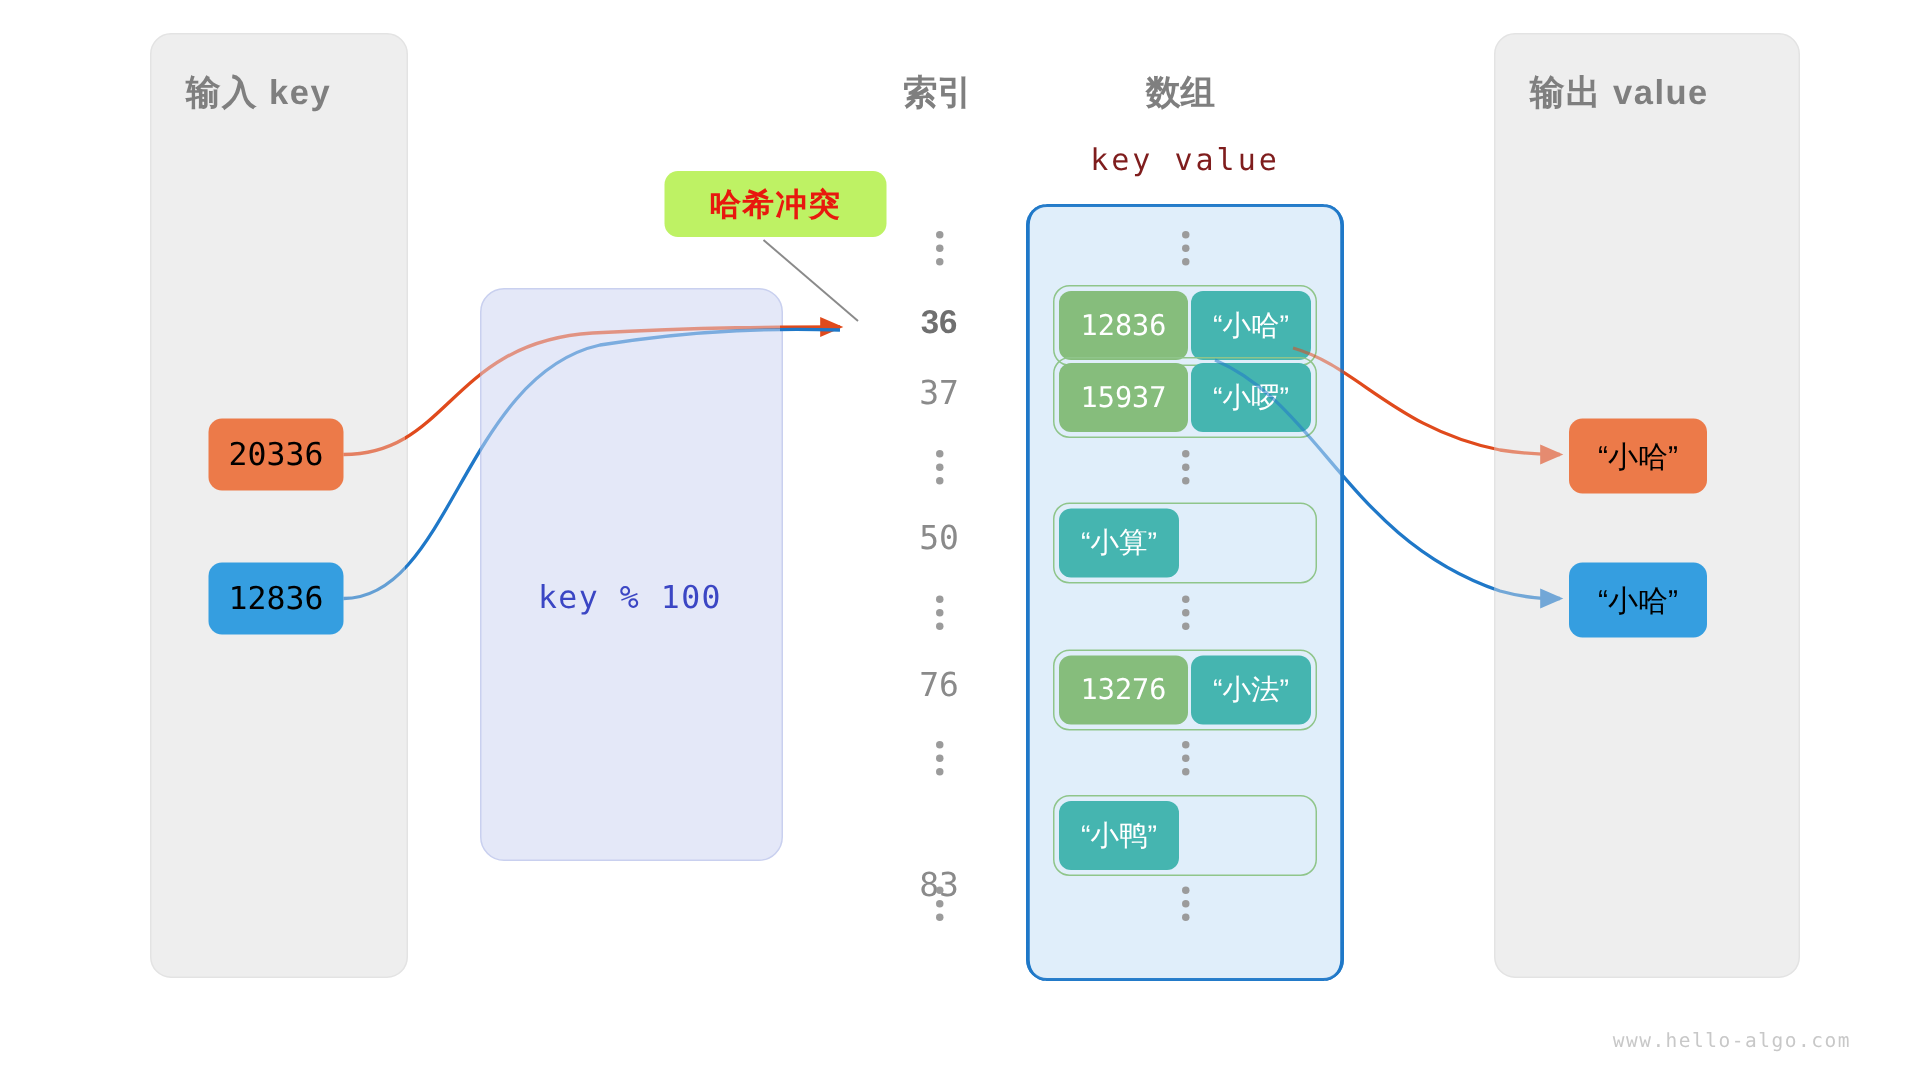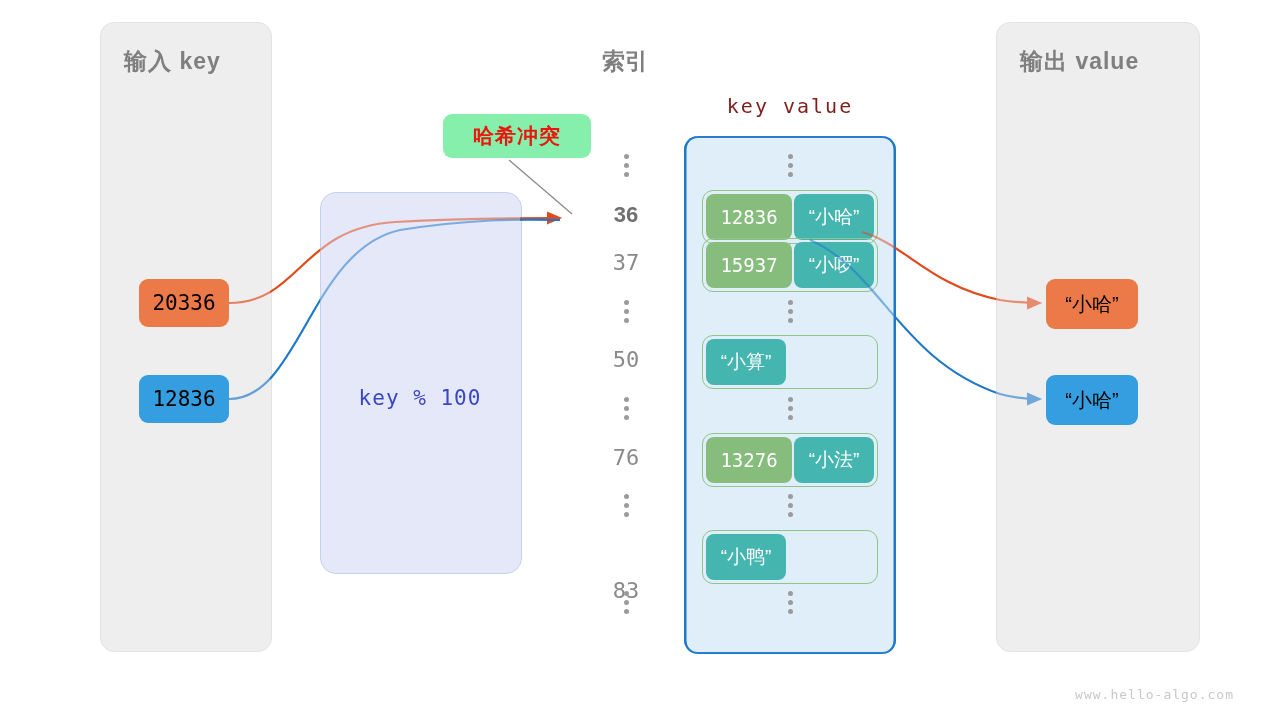--- a/index.html
+++ b/index.html
@@ -152,21 +152,21 @@
   }
   .entry .v {
     width: 80px; background: #45b5b0;
     font-family: "Liberation Sans", "DejaVu Sans", sans-serif;
     font-size: 19px;
   }
 
   
   #badge-collision {
     position: absolute; left: 443px; top: 114px; width: 148px; height: 44px;
-    background: #86efac; border-radius: 9px;
+    background: #bef264; border-radius: 9px;
     display: flex; align-items: center; justify-content: center;
     color: #e8180e; font-weight: bold; font-size: 21px;
     letter-spacing: 1px;
   }
 
   
   #watermark {
     position: absolute; right: 46px; bottom: 18px;
     font-family: "DejaVu Sans Mono", "Liberation Mono", monospace;
     font-size: 13px; color: #c8c8c8; letter-spacing: 1px;
@@ -188,20 +188,21 @@
   <div id="hash-box"></div>
   <div id="hash-expr">key % 100</div>
 
   <div class="chip" id="key-0" style="background: rgb(236, 122, 73);">20336</div>
   <div class="chip" id="key-1" style="background: rgb(53, 158, 224);">12836</div>
 
   <div class="chip chip-cn" id="out-0" style="background: rgb(236, 122, 73);">“小哈”</div>
   <div class="chip chip-cn" id="out-1" style="background: rgb(53, 158, 224);">“小哈”</div>
 
   <div id="lbl-index">索引</div>
+  <div id="lbl-array">数组</div>
   <div id="lbl-kv">key  value</div>
 
   <div id="array-box"></div>
 
   <div id="rows-layer">
       <div class="vdots idx-dots" style="top: 154px;">
         <i></i>
         <i></i>
         <i></i>
       </div>

